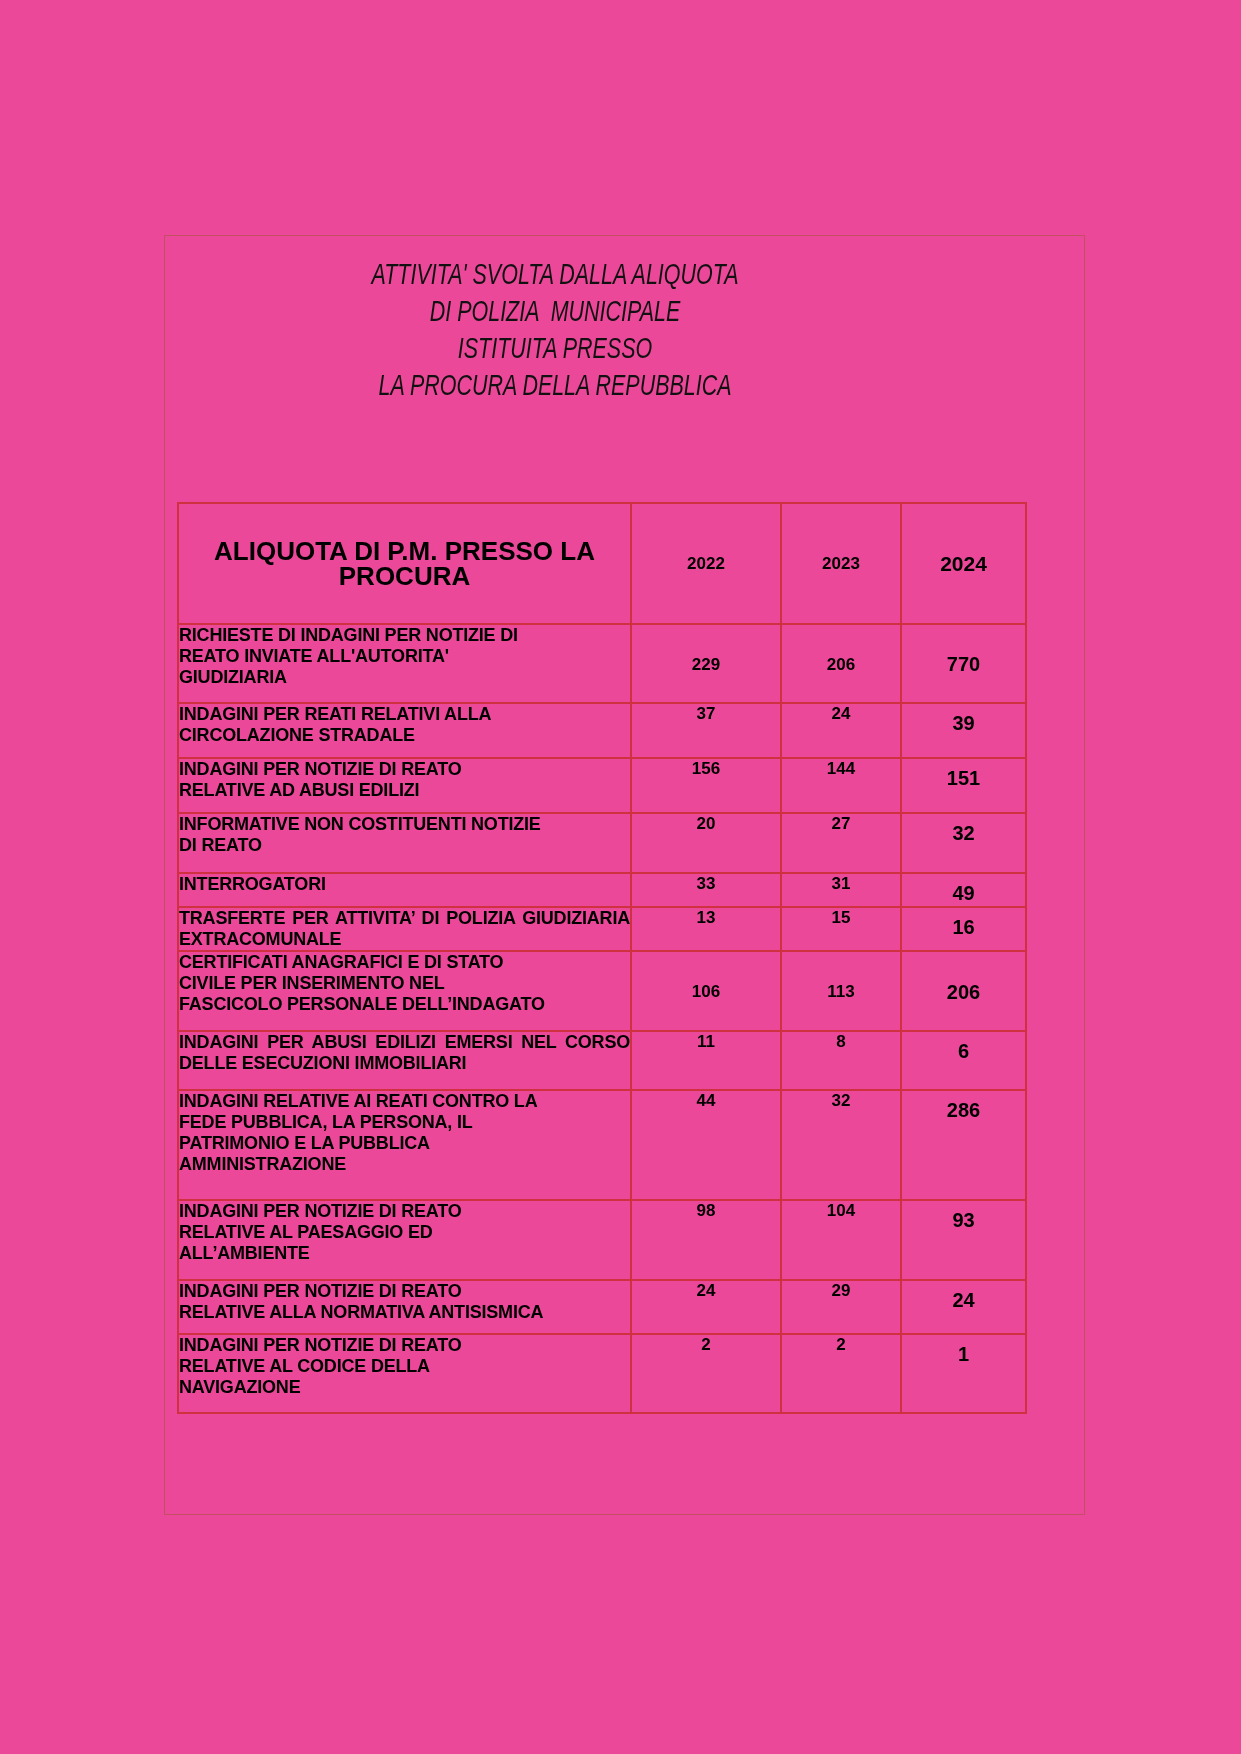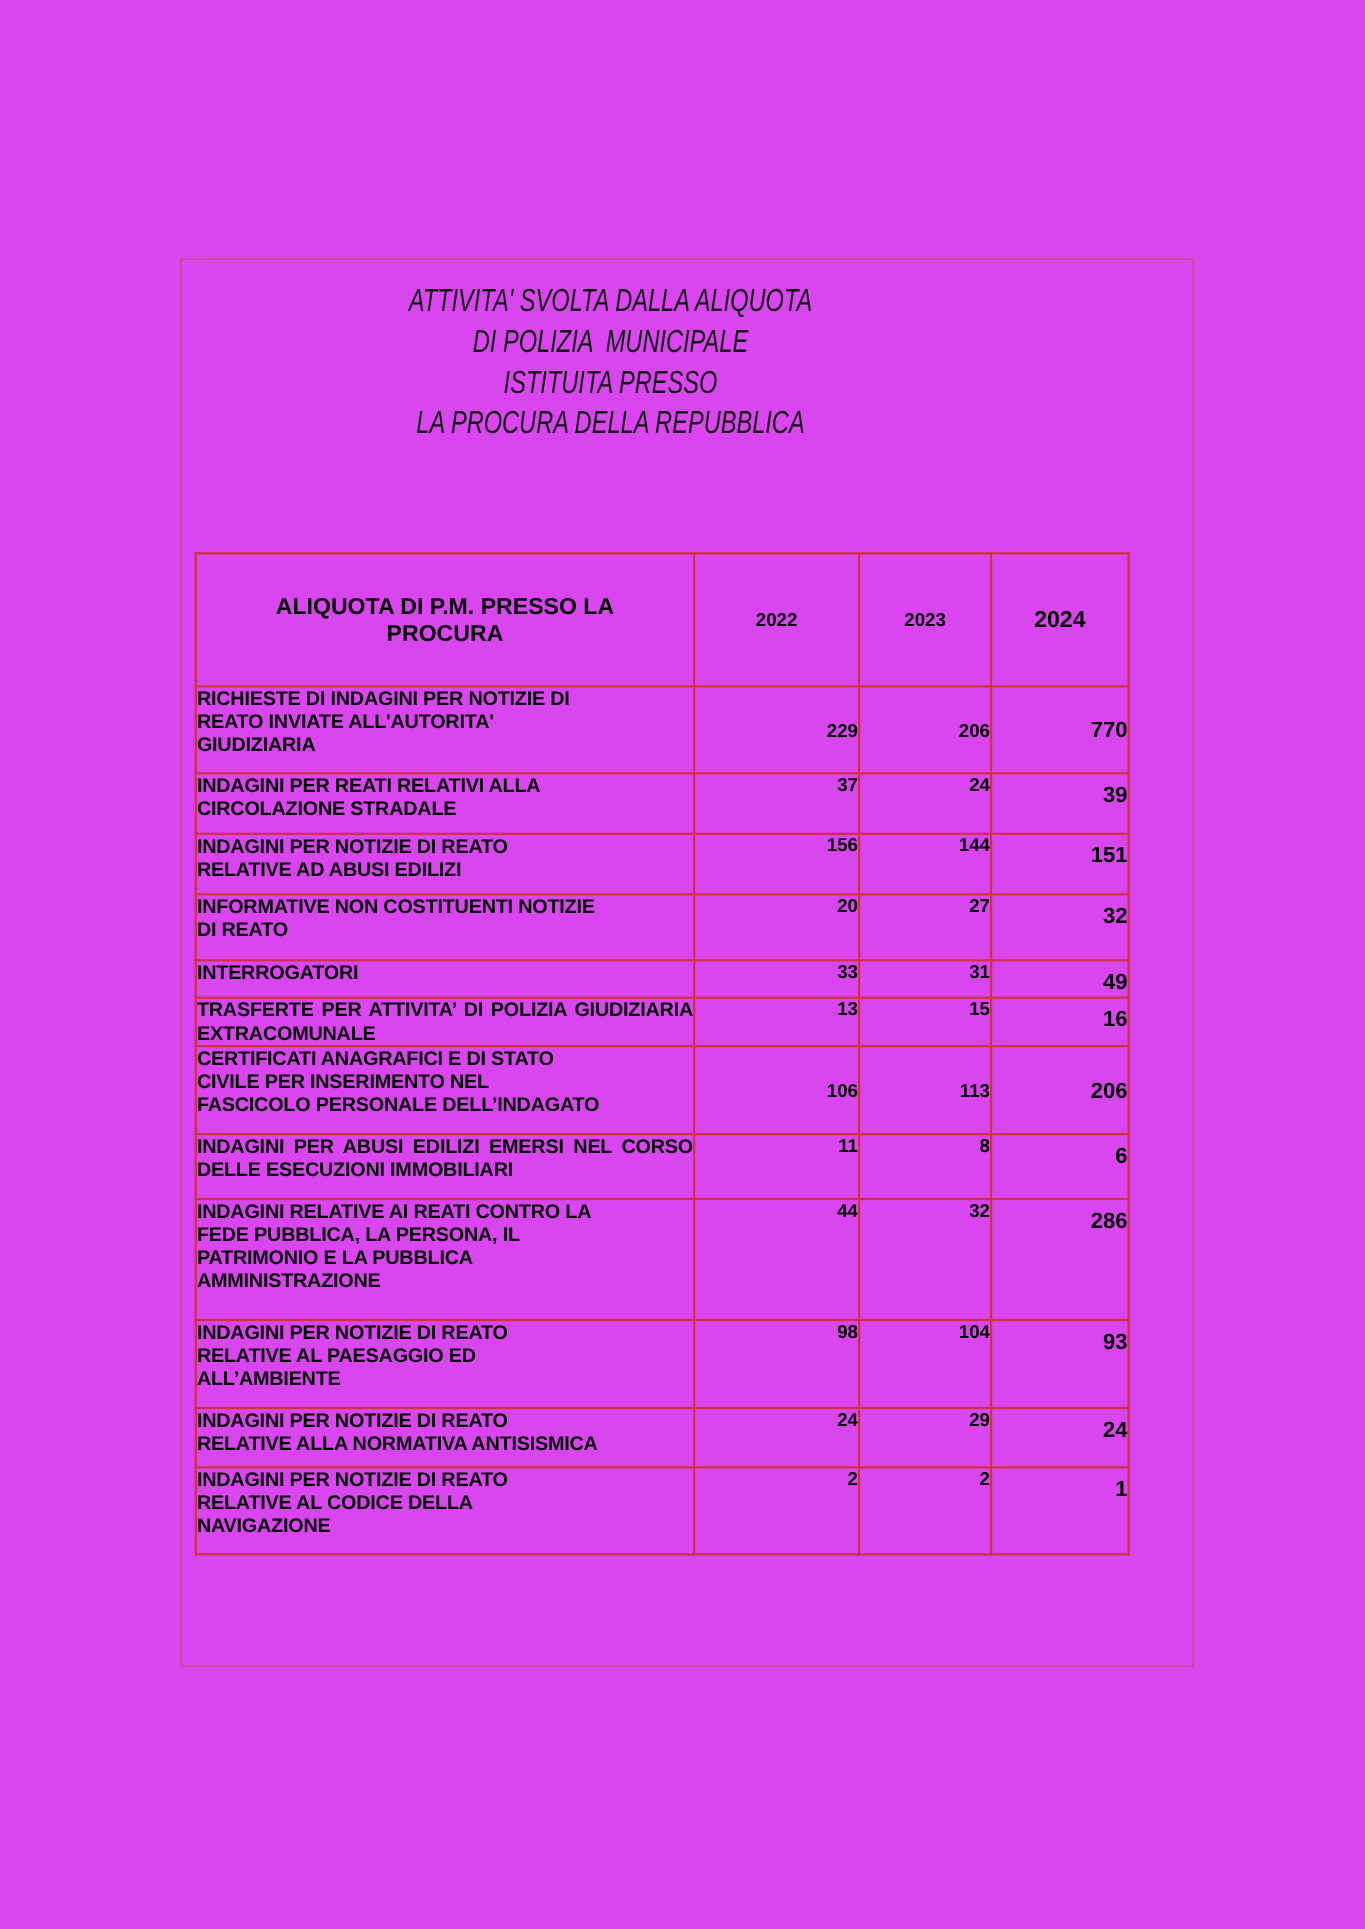--- a/index.html
+++ b/index.html
@@ -1,19 +1,19 @@
 <!DOCTYPE html>
 <html><head>
 <meta charset="utf-8">
 <style>
   html,body{margin:0;padding:0;background:#ffffff;}
   .page{
     position:relative;
     width:1241px;height:1754px;
-    background:#d946ef;
+    background:#ec4899;
     font-family:"Liberation Sans","DejaVu Sans",sans-serif;
     color:#000;
     overflow:hidden;
   }
   .frame{
     position:absolute;
     left:164px;top:235px;
     width:921px;height:1280px;
     border:1px solid #c25061;
     box-sizing:border-box;
@@ -41,21 +41,21 @@
     table-layout:fixed;
     width:848px;
   }
   table.activity td,table.activity th{
     border:2px solid #cf3140;
     box-sizing:border-box;
     padding:0;
     overflow:hidden;
   }
   th.hdr-label{
-    font-size:21px;font-weight:bold;
+    font-size:26px;font-weight:bold;
     text-align:center;vertical-align:middle;
     white-space:pre-line;
     line-height:25px;
     padding:4px 10px 20px 10px;
   }
   th.hdr-year{
     font-size:17px;font-weight:bold;
     text-align:center;vertical-align:middle;
     padding-bottom:18px;
     margin-left:20px;
@@ -68,21 +68,21 @@
     padding:5px 6px 4px 8px;
     white-space:pre-line;
     letter-spacing:-0.2px;
   }
   tr.r-justify td.label{
     white-space:normal;
     text-align:justify;
   }
   td.num{
     font-size:17px;font-weight:bold;
-    text-align:right;vertical-align:top;
+    text-align:center;vertical-align:top;
     padding-top:7px;
   }
   td.num.big{font-size:20px;padding-top:8px;}
   tr.num-mid td.num{vertical-align:middle;padding-top:2px;}
   tr.rh0{height:79px}
   tr.rh1{height:55px}
   tr.rh2{height:55px}
   tr.rh3{height:60px}
   tr.rh4{height:34px}
   tr.rh5{height:38px}

